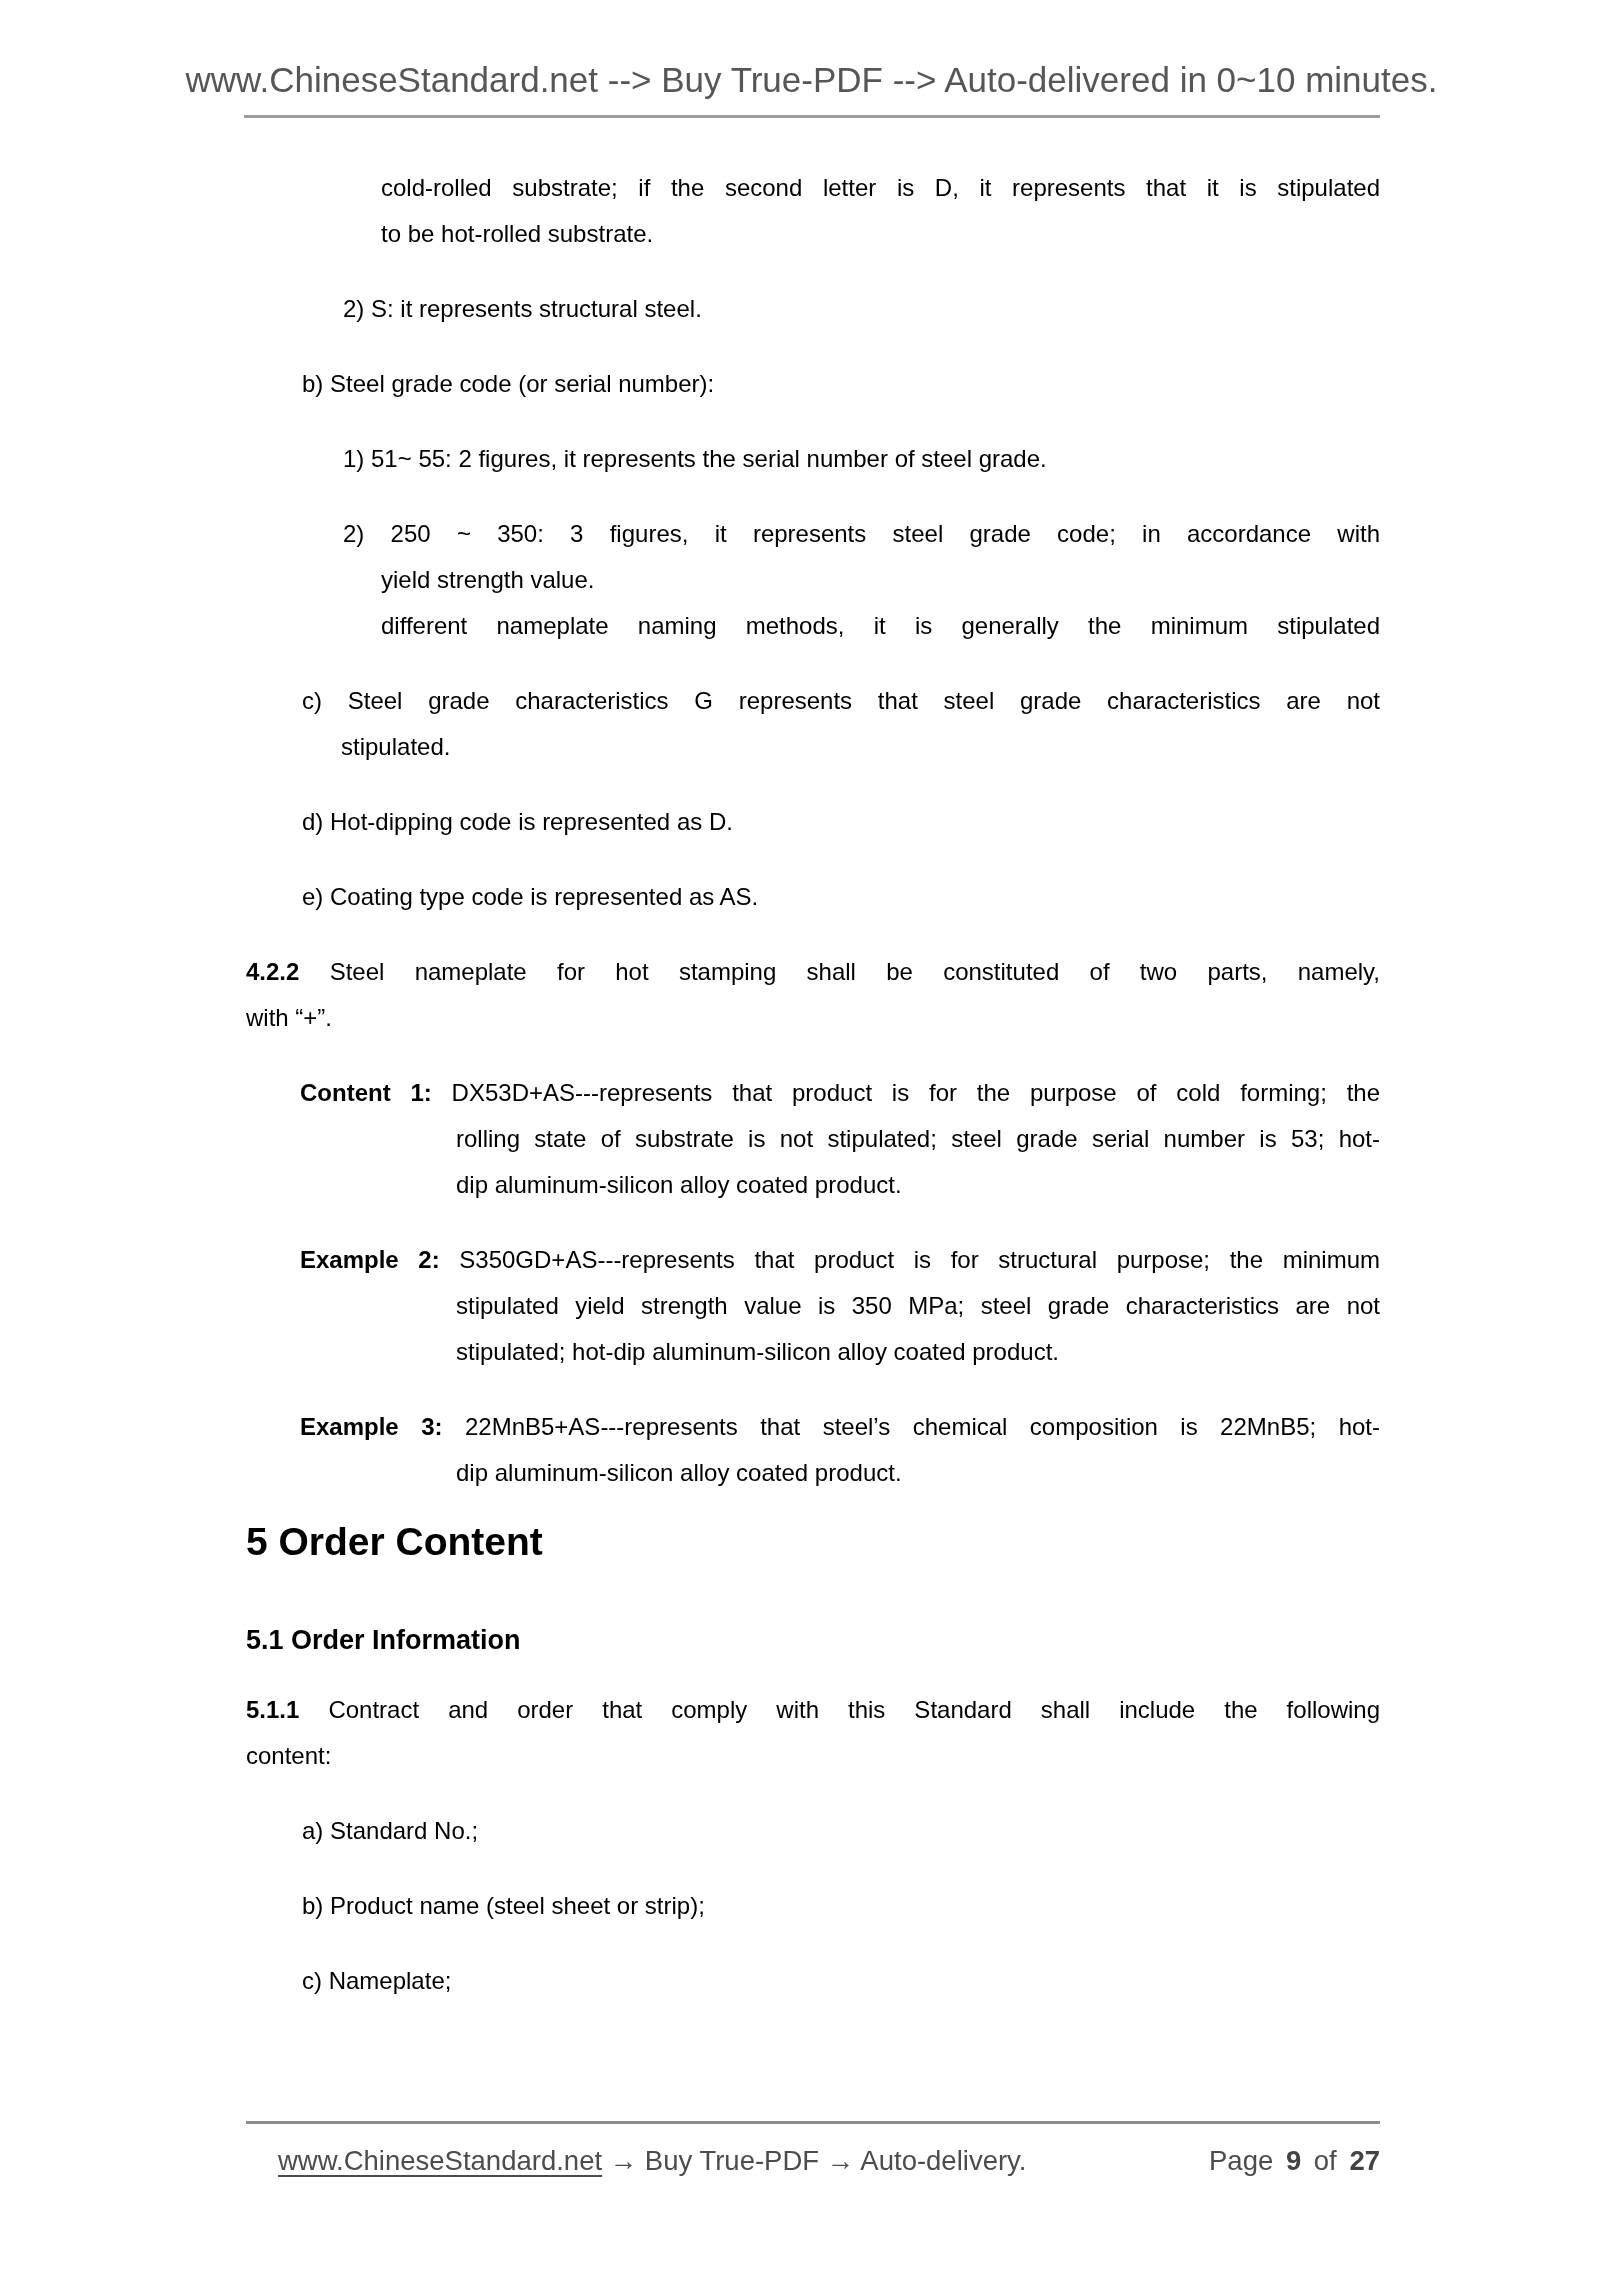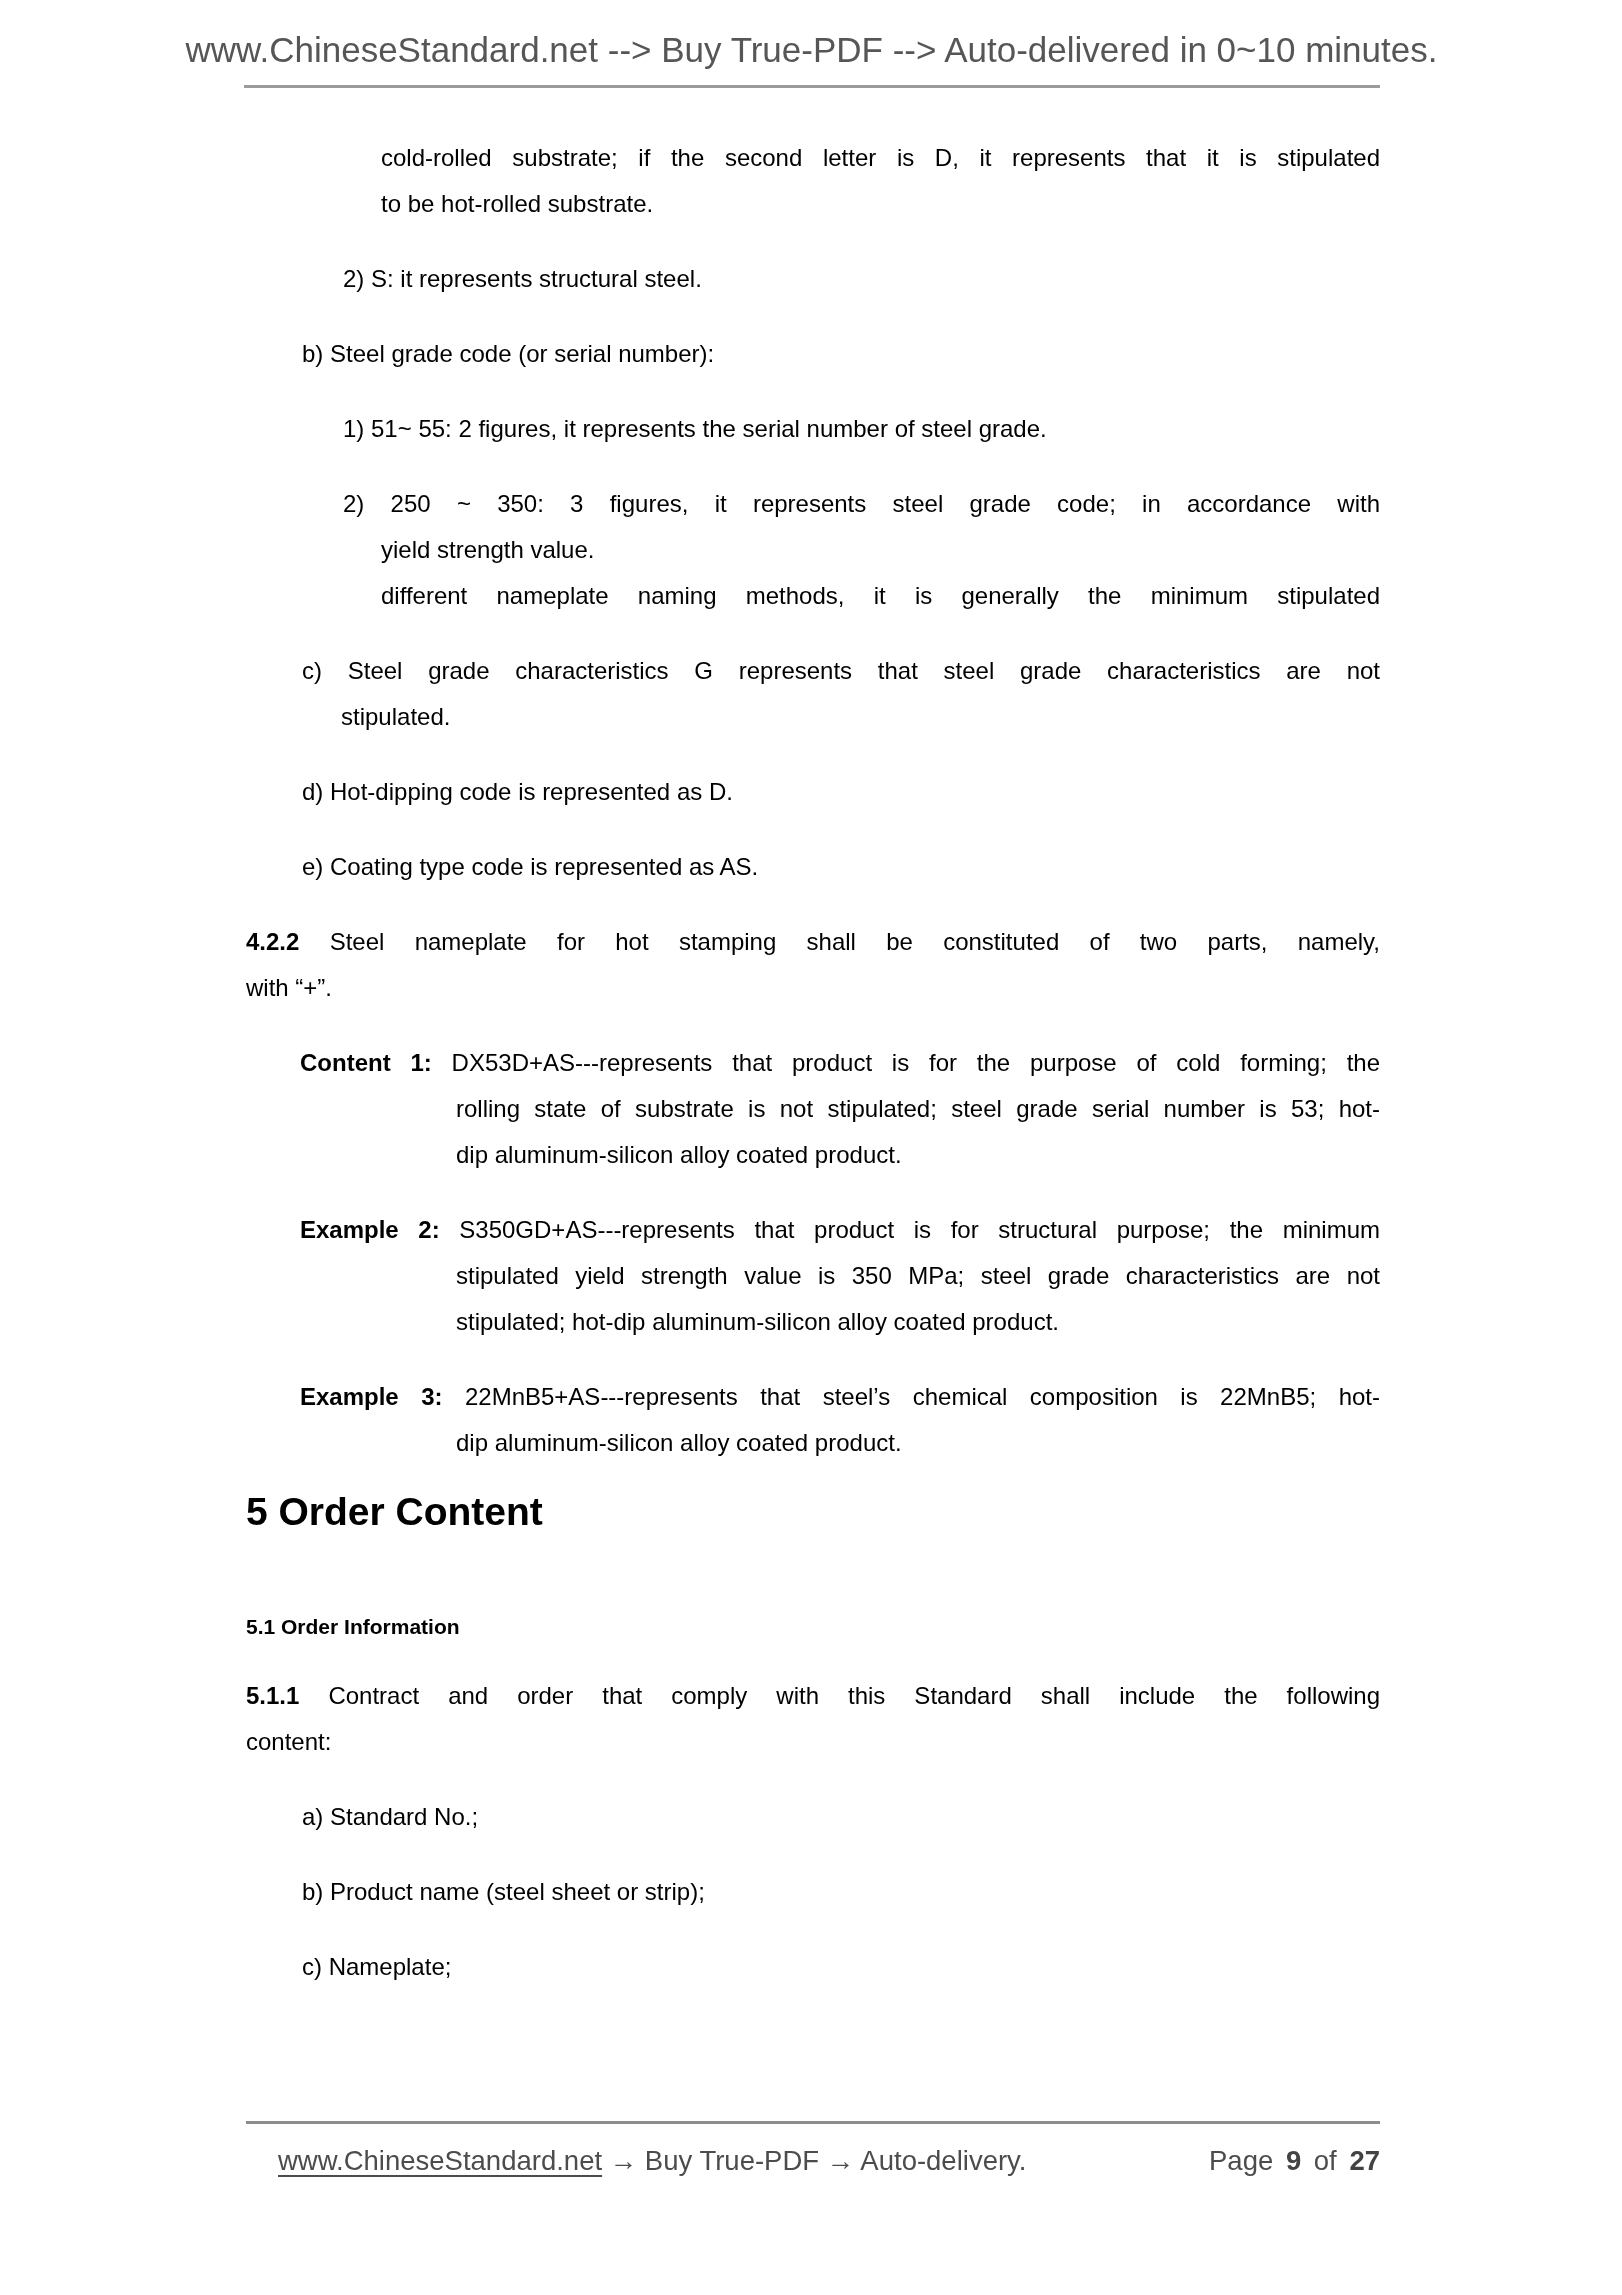--- a/index.html
+++ b/index.html
@@ -5,21 +5,21 @@
   html,body { margin:0; padding:0; background:#ffffff; }
   .page {
     position:relative;
     width:1623px; height:2295px;
     background:#ffffff;
     font-family:"Liberation Sans", sans-serif;
     color:#000;
     overflow:hidden;
   }
   
-  .header { padding-top:30px; text-align:center; color:#565658; }
+  .header { padding-top:60px; text-align:center; color:#565658; }
   .h-banner { font-size:35px; line-height:40px; white-space:nowrap; }
   .h-docnum { font-size:25px; line-height:27px; margin-top:-1.7px; }
   .rule { height:2.5px; background:#9b9b9b; margin:15px 243px 0 244px; }
   
   .doc-body {
     margin:47px 243px 0 246px;
     font-size:24px;
     line-height:46px;
   }
   .blk { margin-top:29px; }
@@ -29,21 +29,21 @@
   .lbl { font-weight:bold; }
   .cont2   { margin-left:135px; }
   .num     { margin-left:135px; }
   .num     .l0 { margin-left:-38px; }
   .letter  { margin-left:95px; }
   .letter  .l0 { margin-left:-39px; }
   .example { margin-left:210px; }
   .example .l0 { margin-left:-156px; }
   .bodyp   { margin-left:0; }
   .h1 { font-size:39px; font-weight:bold; line-height:47px; margin-top:22px; }
-  .h2 { font-size:21px; font-weight:bold; line-height:35px; margin-top:74px; }
+  .h2 { font-size:27px; font-weight:bold; line-height:35px; margin-top:58px; }
   
   .footer { position:absolute; left:246px; right:243px; top:2121px; }
   .footer-rule { height:2.5px; background:#8c8c8c; }
   .footer-row {
     display:flex; justify-content:space-between; align-items:baseline;
     margin-top:20px; font-size:27.5px; line-height:33px; color:#4c4c4c;margin-left:32px;
   }
   .f-link { text-decoration:underline; text-underline-offset:5px; text-decoration-thickness:1.7px; cursor:pointer; }
   .f-page b { font-weight:bold; color:#434343; }
   .f-page span, .f-page b { margin-left:5px; }

